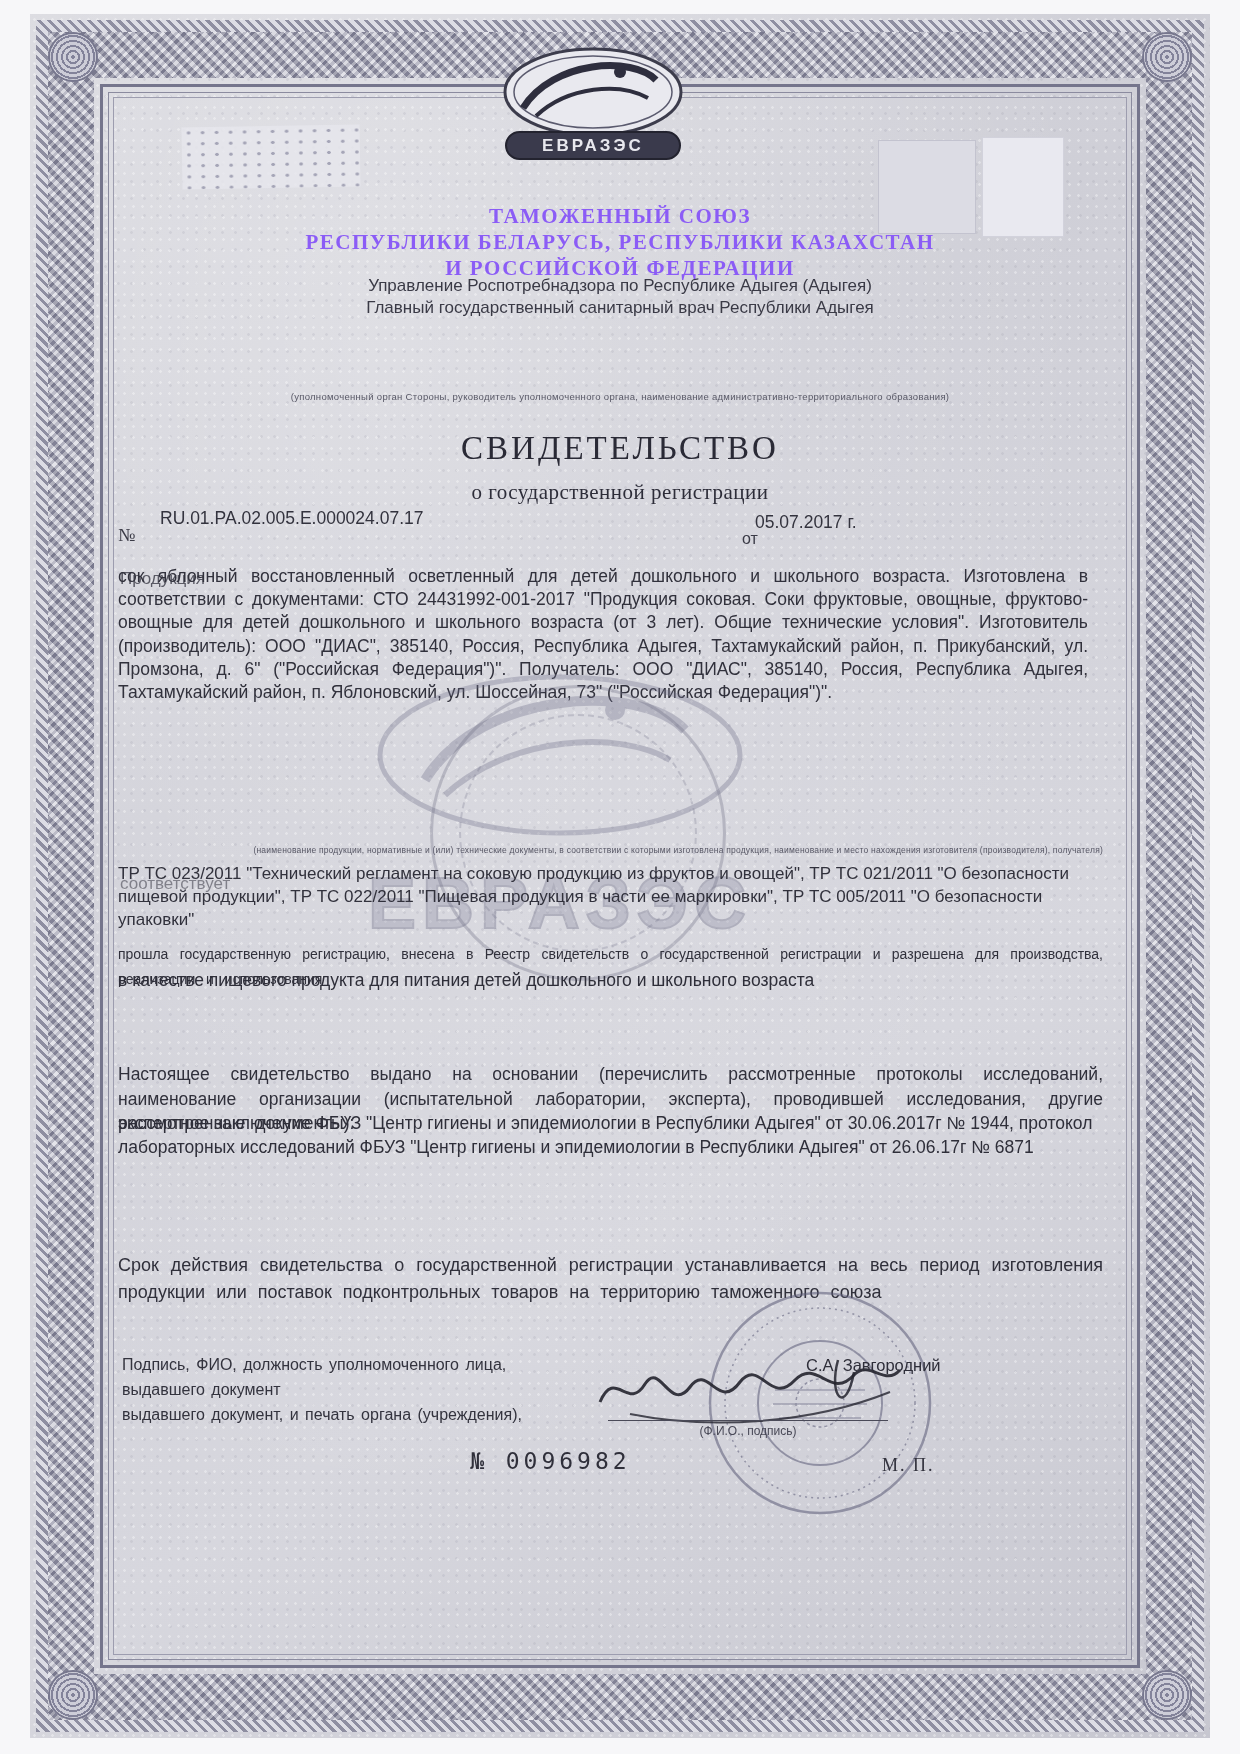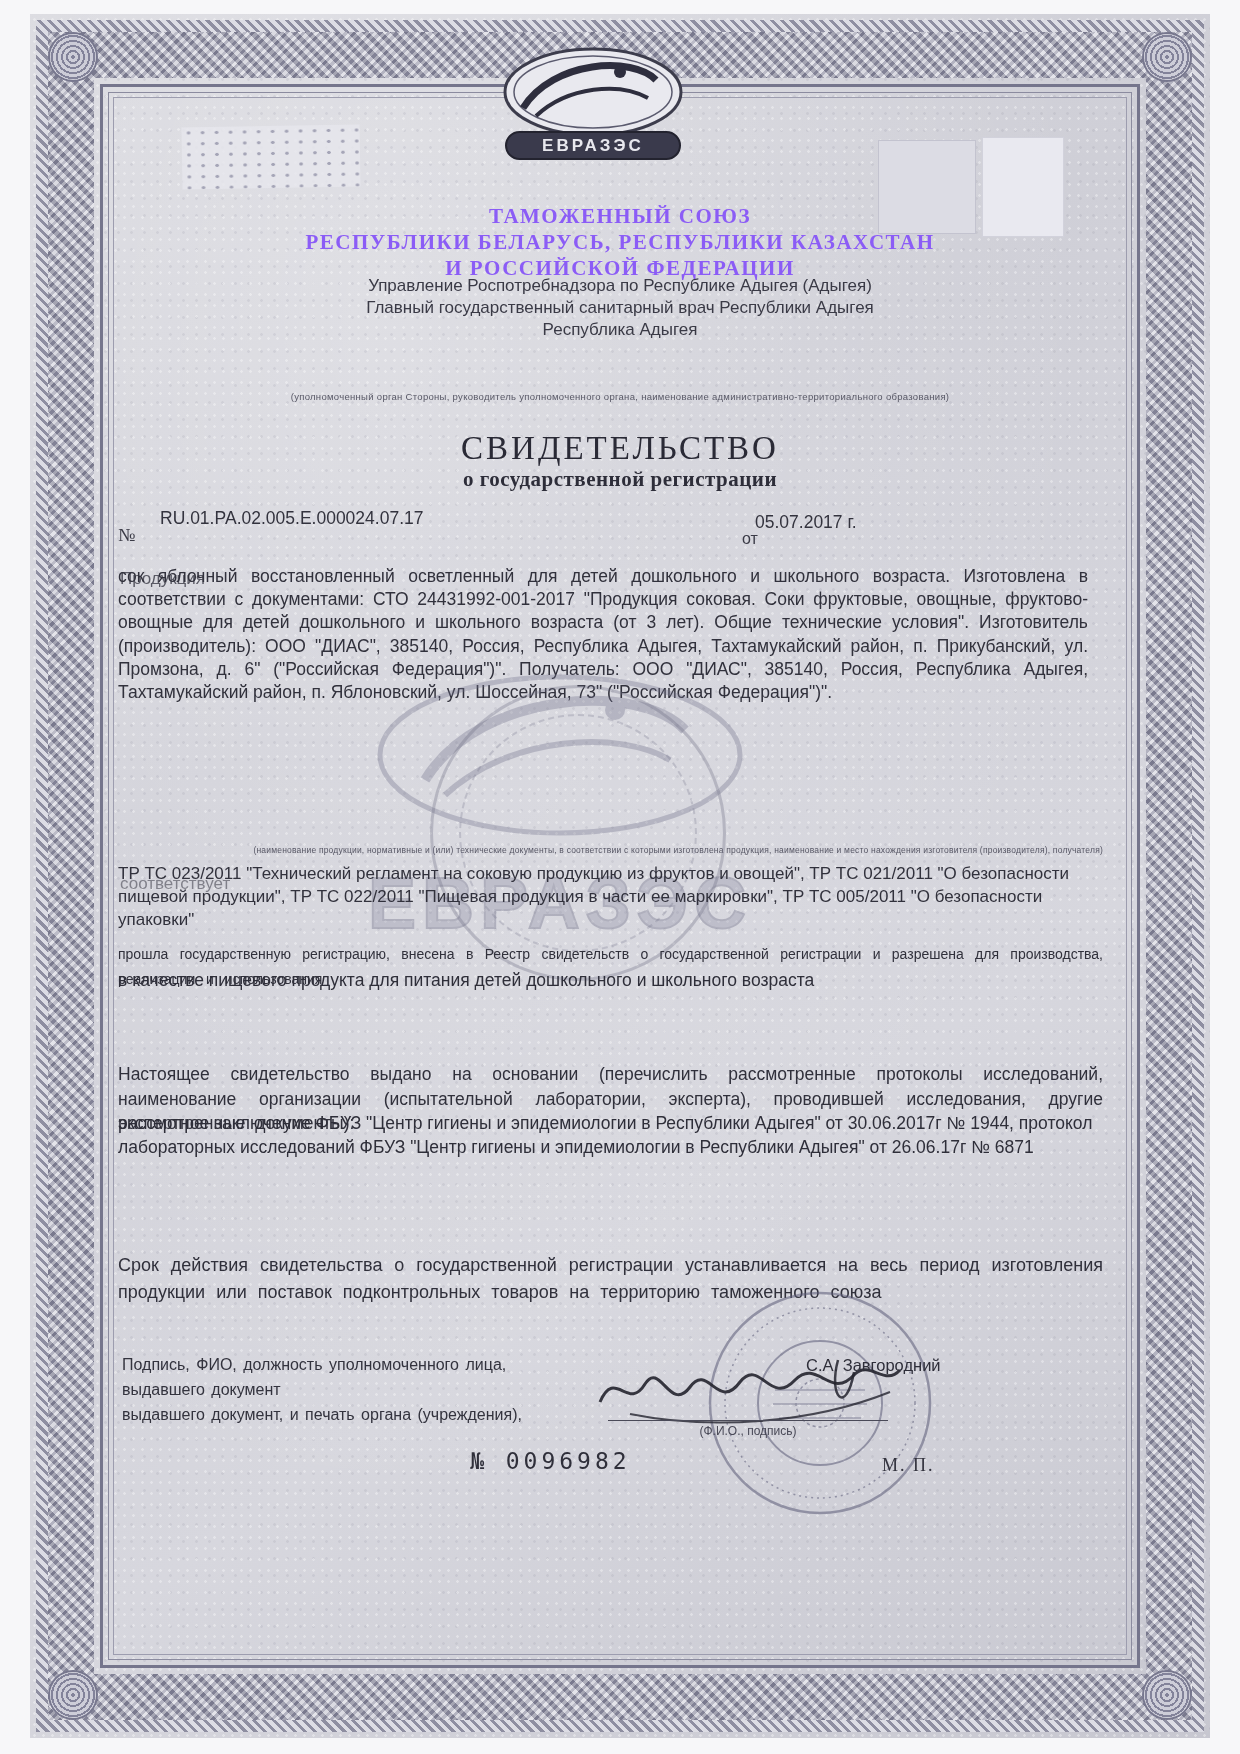--- a/index.html
+++ b/index.html
@@ -48,22 +48,22 @@
   .center-col{position:absolute;left:120px;width:1000px;text-align:center;}
   .hdr{top:203px;}
   .hdr .u{font-family:"Liberation Serif",serif;font-weight:bold;font-size:21px;
     letter-spacing:1.5px;color:#8b5cf6;line-height:26px;}
   .hdr .a{font-size:17px;color:#3a3a46;line-height:22px;}
   .hdr .a.first{margin-top:-6px;}
   .auth-caption{top:391px;font-size:9.5px;color:#585866;letter-spacing:.3px;}
   .title-block{top:430px;}
   .title-main{font-family:"Liberation Serif",serif;font-weight:normal;font-size:33px;
     letter-spacing:3px;color:#2a2a36;}
-  .title-sub{font-family:"Liberation Serif",serif;font-weight:bold;font-size:21px;
-    letter-spacing:.5px;color:#2d2d39;margin-top:0;}
+  .title-sub{font-family:"Liberation Serif",serif;font-weight:normal;font-size:21px;
+    letter-spacing:.5px;color:#2d2d39;margin-top:13px;}
   .numrow{position:absolute;left:118px;top:502px;width:990px;height:50px;}
   .numrow .num-val{position:absolute;left:42px;top:6px;font-size:17.5px;color:#33333e;}
   .numrow .num-lbl{position:absolute;left:0;top:23px;font-family:"Liberation Serif",serif;
     font-size:18px;color:#3a3a46;}
   .numrow .date-val{position:absolute;left:637px;top:10px;font-size:17.5px;color:#33333e;}
   .numrow .date-lbl{position:absolute;left:624px;top:28px;font-size:16px;color:#3a3a46;}
   .product-block{position:absolute;left:118px;top:565px;width:970px;}
   .product-label{position:absolute;left:2px;top:4px;font-size:17px;opacity:.8;color:#3b3b47;}
   .product-text{position:relative;font-size:17.5px;line-height:23.2px;color:#31313c;
     text-align:justify;}
@@ -132,21 +132,20 @@
     <rect x="38" y="86" width="174" height="27" rx="13.5" fill="#3a3a4c" stroke="#23232f" stroke-width="2"></rect>
     <text x="125" y="105" text-anchor="middle" font-family="Liberation Sans, sans-serif" font-size="17" font-weight="bold" fill="#e8e8ee" letter-spacing="3">ЕВРАЗЭС</text>
   </svg>
 
   <div class="center-col hdr">
     <div class="u">ТАМОЖЕННЫЙ СОЮЗ</div>
     <div class="u">РЕСПУБЛИКИ БЕЛАРУСЬ, РЕСПУБЛИКИ КАЗАХСТАН</div>
     <div class="u">И РОССИЙСКОЙ ФЕДЕРАЦИИ</div>
     <div class="a first">Управление Роспотребнадзора по Республике Адыгея (Адыгея)</div>
     <div class="a">Главный государственный санитарный врач Республики Адыгея</div>
-    <div class="a">Республика Адыгея</div>
   </div>
   <div class="center-col auth-caption">(уполномоченный орган Стороны, руководитель уполномоченного органа, наименование административно-территориального образования)</div>
 
   <div class="center-col title-block">
     <div class="title-main">СВИДЕТЕЛЬСТВО</div>
     <div class="title-sub">о государственной регистрации</div>
   </div>
 
   <div class="numrow">
     <span class="num-val">RU.01.РА.02.005.Е.000024.07.17</span>

